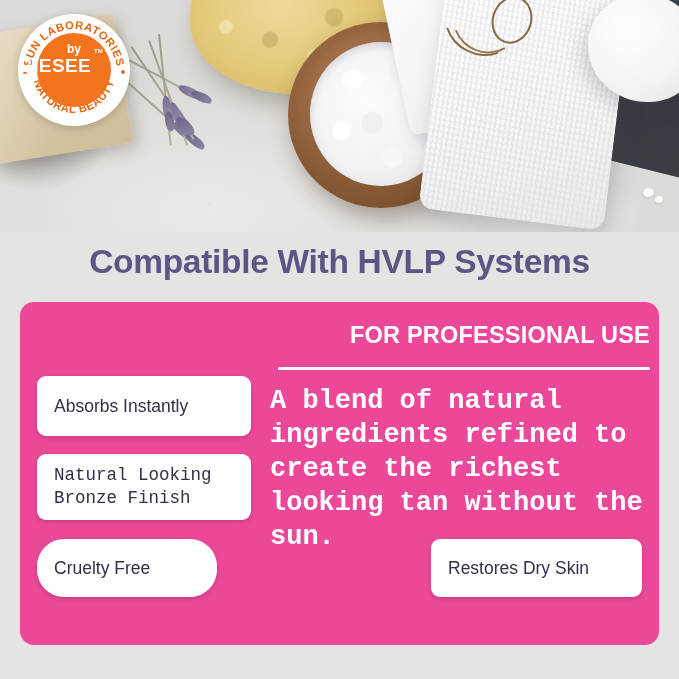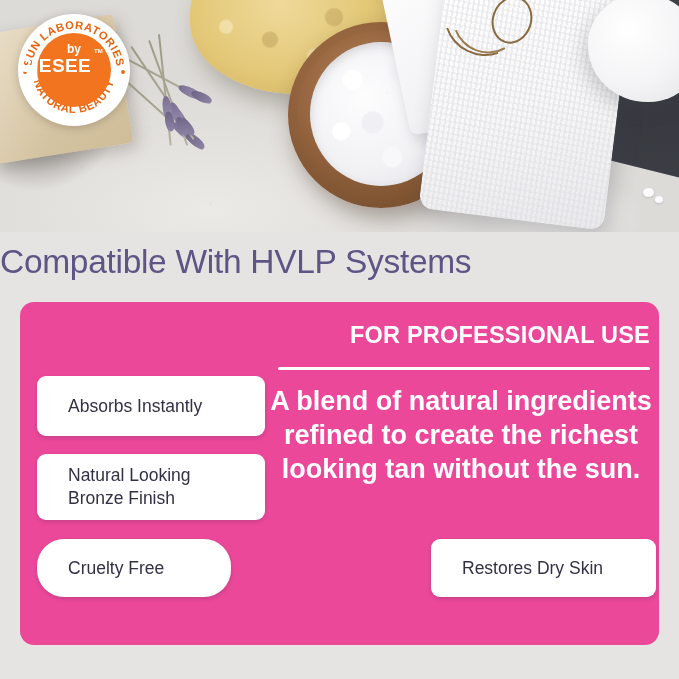--- a/index.html
+++ b/index.html
@@ -115,40 +115,40 @@
   .badge .by{position:absolute;left:0;right:0;top:28px;text-align:center;
     color:#fff;font-size:12px;font-weight:700;}
   .badge .brand{position:absolute;left:0;right:0;top:41px;text-align:left;
     color:#fff;font-size:19px;font-weight:700;letter-spacing:.4px;}
   .badge .tm{position:absolute;left:76px;top:34px;color:#fff;font-size:6px;font-weight:700;}
   .badge svg{position:absolute;left:0;top:0;}
   .arc-txt{fill:#e8640f;font-size:11.2px;font-weight:700;letter-spacing:.6px;
     font-family:"Liberation Sans",sans-serif;}
 
   
-  .heading{position:absolute;left:0;right:0;top:243px;text-align:left;
-    color:#5f5486;font-size:33.5px;font-weight:400;letter-spacing:-.3px;
+  .heading{position:absolute;left:0;right:0;top:243px;text-align:center;
+    color:#5f5486;font-size:33.5px;font-weight:700;letter-spacing:-.3px;
     font-family:"Liberation Sans",sans-serif;}
 
   
   .panel{position:absolute;left:20px;top:302px;width:639px;height:343px;
     background:#ec4899;border-radius:14px;}
 
   .pro-use{position:absolute;left:258px;top:20px;width:372px;text-align:right;
     color:#ffffff;font-size:23.5px;font-weight:700;letter-spacing:.2px;}
   .rule{position:absolute;left:258px;top:65px;width:372px;height:3px;background:#ffffff;border-radius:2px;}
 
-  .blurb{position:absolute;left:250px;top:82px;width:382px;text-align:center;
-    color:#ffffff;font-family:Liberation Sans, sans-serif;font-weight:700;
+  .blurb{position:absolute;left:250px;top:82px;width:382px;text-align:left;
+    color:#ffffff;font-family:Liberation Mono, monospace;font-weight:700;
     font-size:27px;line-height:34px;}
 
   .pill{position:absolute;background:#ffffff;border-radius:9px;
     display:flex;align-items:center;
     color:#343045;font-size:17.5px;font-weight:400;
-    box-shadow:0 2px 4px rgba(40,30,60,.18);padding-left:14px;}
+    box-shadow:0 2px 4px rgba(40,30,60,.18);}
   .pill span{padding-left:17px;padding-right:17px;line-height:23px;}
 
   .p-absorb{left:17px;top:74px;width:214px;height:60px;}
   .p-bronze{left:17px;top:152px;width:214px;height:66px;}
   .p-cruelty{left:17px;top:237px;width:180px;height:58px;border-radius:27px;}
   .p-paraben{left:212px;top:237px;width:185px;height:58px;}
   .p-restore{left:411px;top:237px;width:211px;height:58px;}
 </style>
 </head>
 <body>
@@ -234,21 +234,21 @@
   <div class="panel">
 
     <div class="pro-use">FOR PROFESSIONAL USE</div>
     <div class="rule"></div>
     <div class="blurb">A blend of natural ingredients refined to create the richest looking tan without the sun.</div>
 
     <div class="pill p-absorb">
       <span>Absorbs Instantly</span>
     </div>
     <div class="pill p-bronze">
-      <span style="white-space:pre-line;">Natural Looking
+      <span style="white-space:pre-line;font-family:Liberation Mono, monospace;">Natural Looking
 Bronze Finish</span>
     </div>
 
     <div class="pill p-cruelty">
       <span>Cruelty Free</span>
     </div>
     <div class="pill p-restore">
       <span>Restores Dry Skin</span>
     </div>
 

